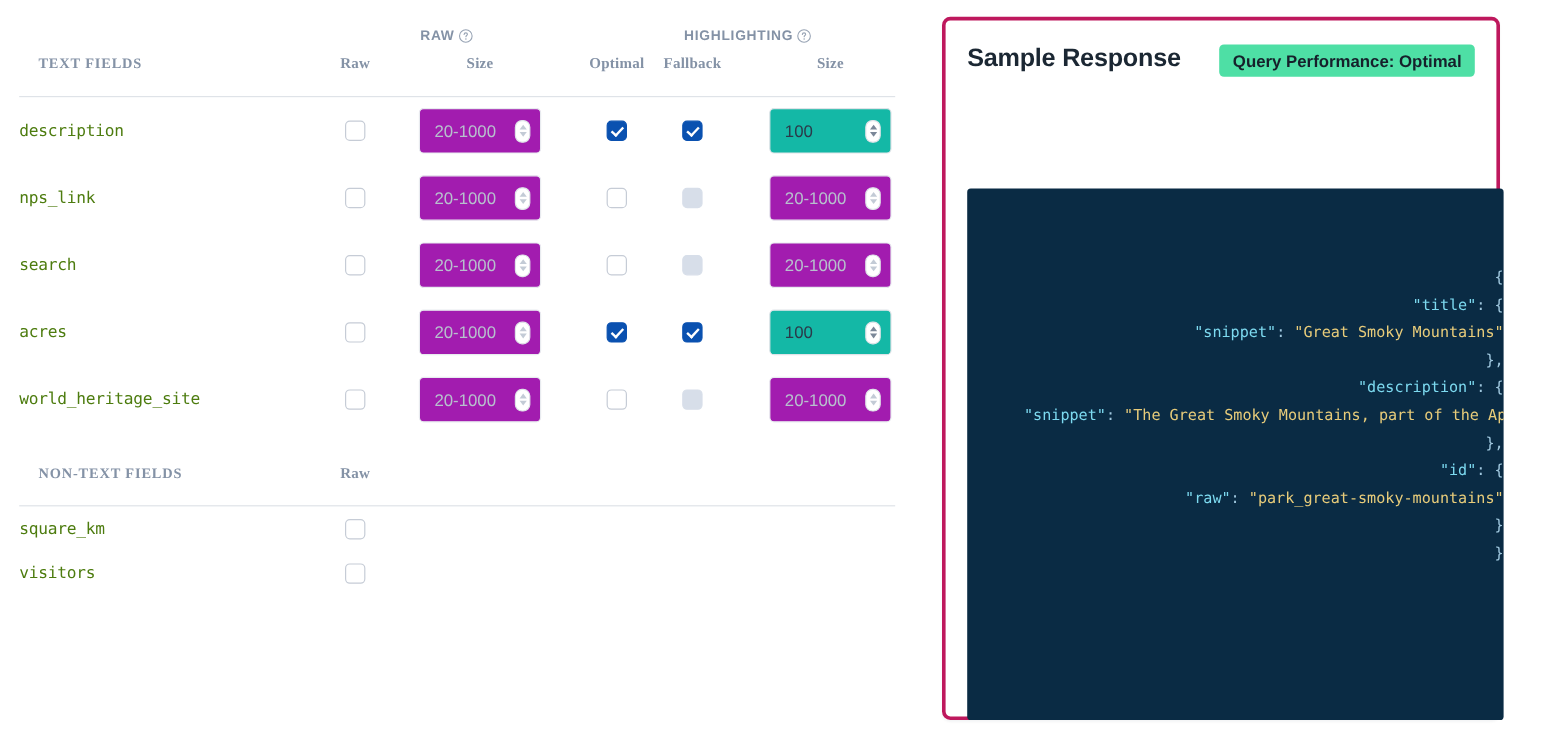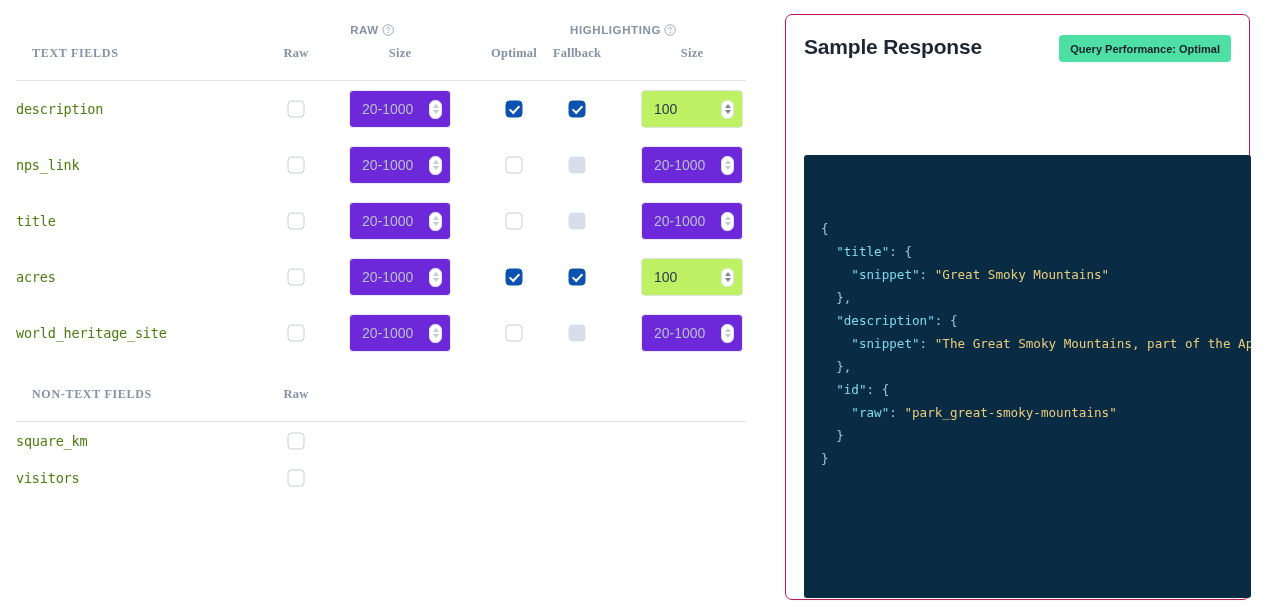--- a/index.html
+++ b/index.html
@@ -50,23 +50,23 @@
   .cb.checked { background:#0a51b0; border-color:#0a51b0; }
   .cb.checked::after{
     content:""; position:absolute; left:5px; top:2px; width:4px; height:8px;
     border:solid #fff; border-width:0 2px 2px 0; transform:rotate(43deg);
   }
   .cb.disabled { background:#d7dee9; border-color:#d7dee9; cursor:default; }
 
   
   .numwrap {
     width:102px; height:38px; border:1px solid #dfe3e8; border-radius:4px;
-    background:#bef264; display:flex; align-items:center; padding:0 8px 0 12px;
-  }
-  .numwrap.disabled { background:#6d28d9; border-color:#e8ebef; }
+    background:#14b8a6; display:flex; align-items:center; padding:0 8px 0 12px;
+  }
+  .numwrap.disabled { background:#a21caf; border-color:#e8ebef; }
   .numwrap .nval { flex:1; font-size:14px; color:#2b3a4a; font-family:"Liberation Sans",sans-serif; }
   .numwrap.disabled .nval { color:#b7c0cd; }
   .spin {
     width:13px; height:19px; border:1px solid #dfe3e8; border-radius:6px;
     background:#fff; display:flex; flex-direction:column;
     align-items:center; justify-content:center; gap:2px; cursor:pointer; flex:none;
   }
   .spin i { display:block; width:0; height:0; border-left:3px solid transparent;
             border-right:3px solid transparent; }
   .spin i.up { border-bottom:4px solid #7b8798; }
@@ -74,29 +74,30 @@
   .numwrap.disabled .spin i.up { border-bottom-color:#c3cbd6; }
   .numwrap.disabled .spin i.dn { border-top-color:#c3cbd6; }
 
   .sectgap { height:26px; }
 
   .rows2 .row { height:37px; }
 
   
   .right {
     position:absolute; left:785px; top:14px; width:465px; height:586px;
-    background:#fff; border:1px solid #be185d; border-radius:7px;
+    background:#fff; border:3px solid #be185d; border-radius:7px;
     box-shadow:0 1px 2px rgba(16,34,54,.05);
+    text-align:right;
   }
   .rhead { position:relative; height:62px; }
   .rtitle { position:absolute; left:18px; top:20px; font-size:21px; font-weight:bold; color:#1b2733; letter-spacing:-.2px; }
   .badge {
     position:absolute; right:18px; top:20px; height:27px; padding:0 11px;
     background:#4edfa5; border-radius:4px; display:flex; align-items:center;
-    font-size:11px; font-weight:bold; color:#16202b; white-space:nowrap;
+    font-size:14px; font-weight:bold; color:#16202b; white-space:nowrap;
   }
   .searchbox {
     position:absolute; left:18px; top:84px; width:399px; height:38px;
     border:1px solid #e3e8ee; border-radius:4px; background:#fff;
     display:flex; align-items:center; padding:0 12px; gap:10px;
   }
   .searchbox .ph { font-size:14px; color:#aab3c0; }
   .mag { width:15px; height:15px; flex:none; }
 
   .code {
@@ -206,21 +207,21 @@
             <div class="numwrap disabled">
               <span class="nval">20-1000</span>
               <div class="spin">
                 <i class="up"></i>
                 <i class="dn"></i>
               </div>
             </div>
           </div>
         </div>
         <div class="row">
-          <div class="fname">title</div>
+          <div class="fname">search</div>
           <div class="cell" style="left: 280px;">
             <div class="cb"></div>
           </div>
           <div class="cell" style="left: 384px;">
             <div class="numwrap disabled">
               <span class="nval">20-1000</span>
               <div class="spin">
                 <i class="up"></i>
                 <i class="dn"></i>
               </div>

